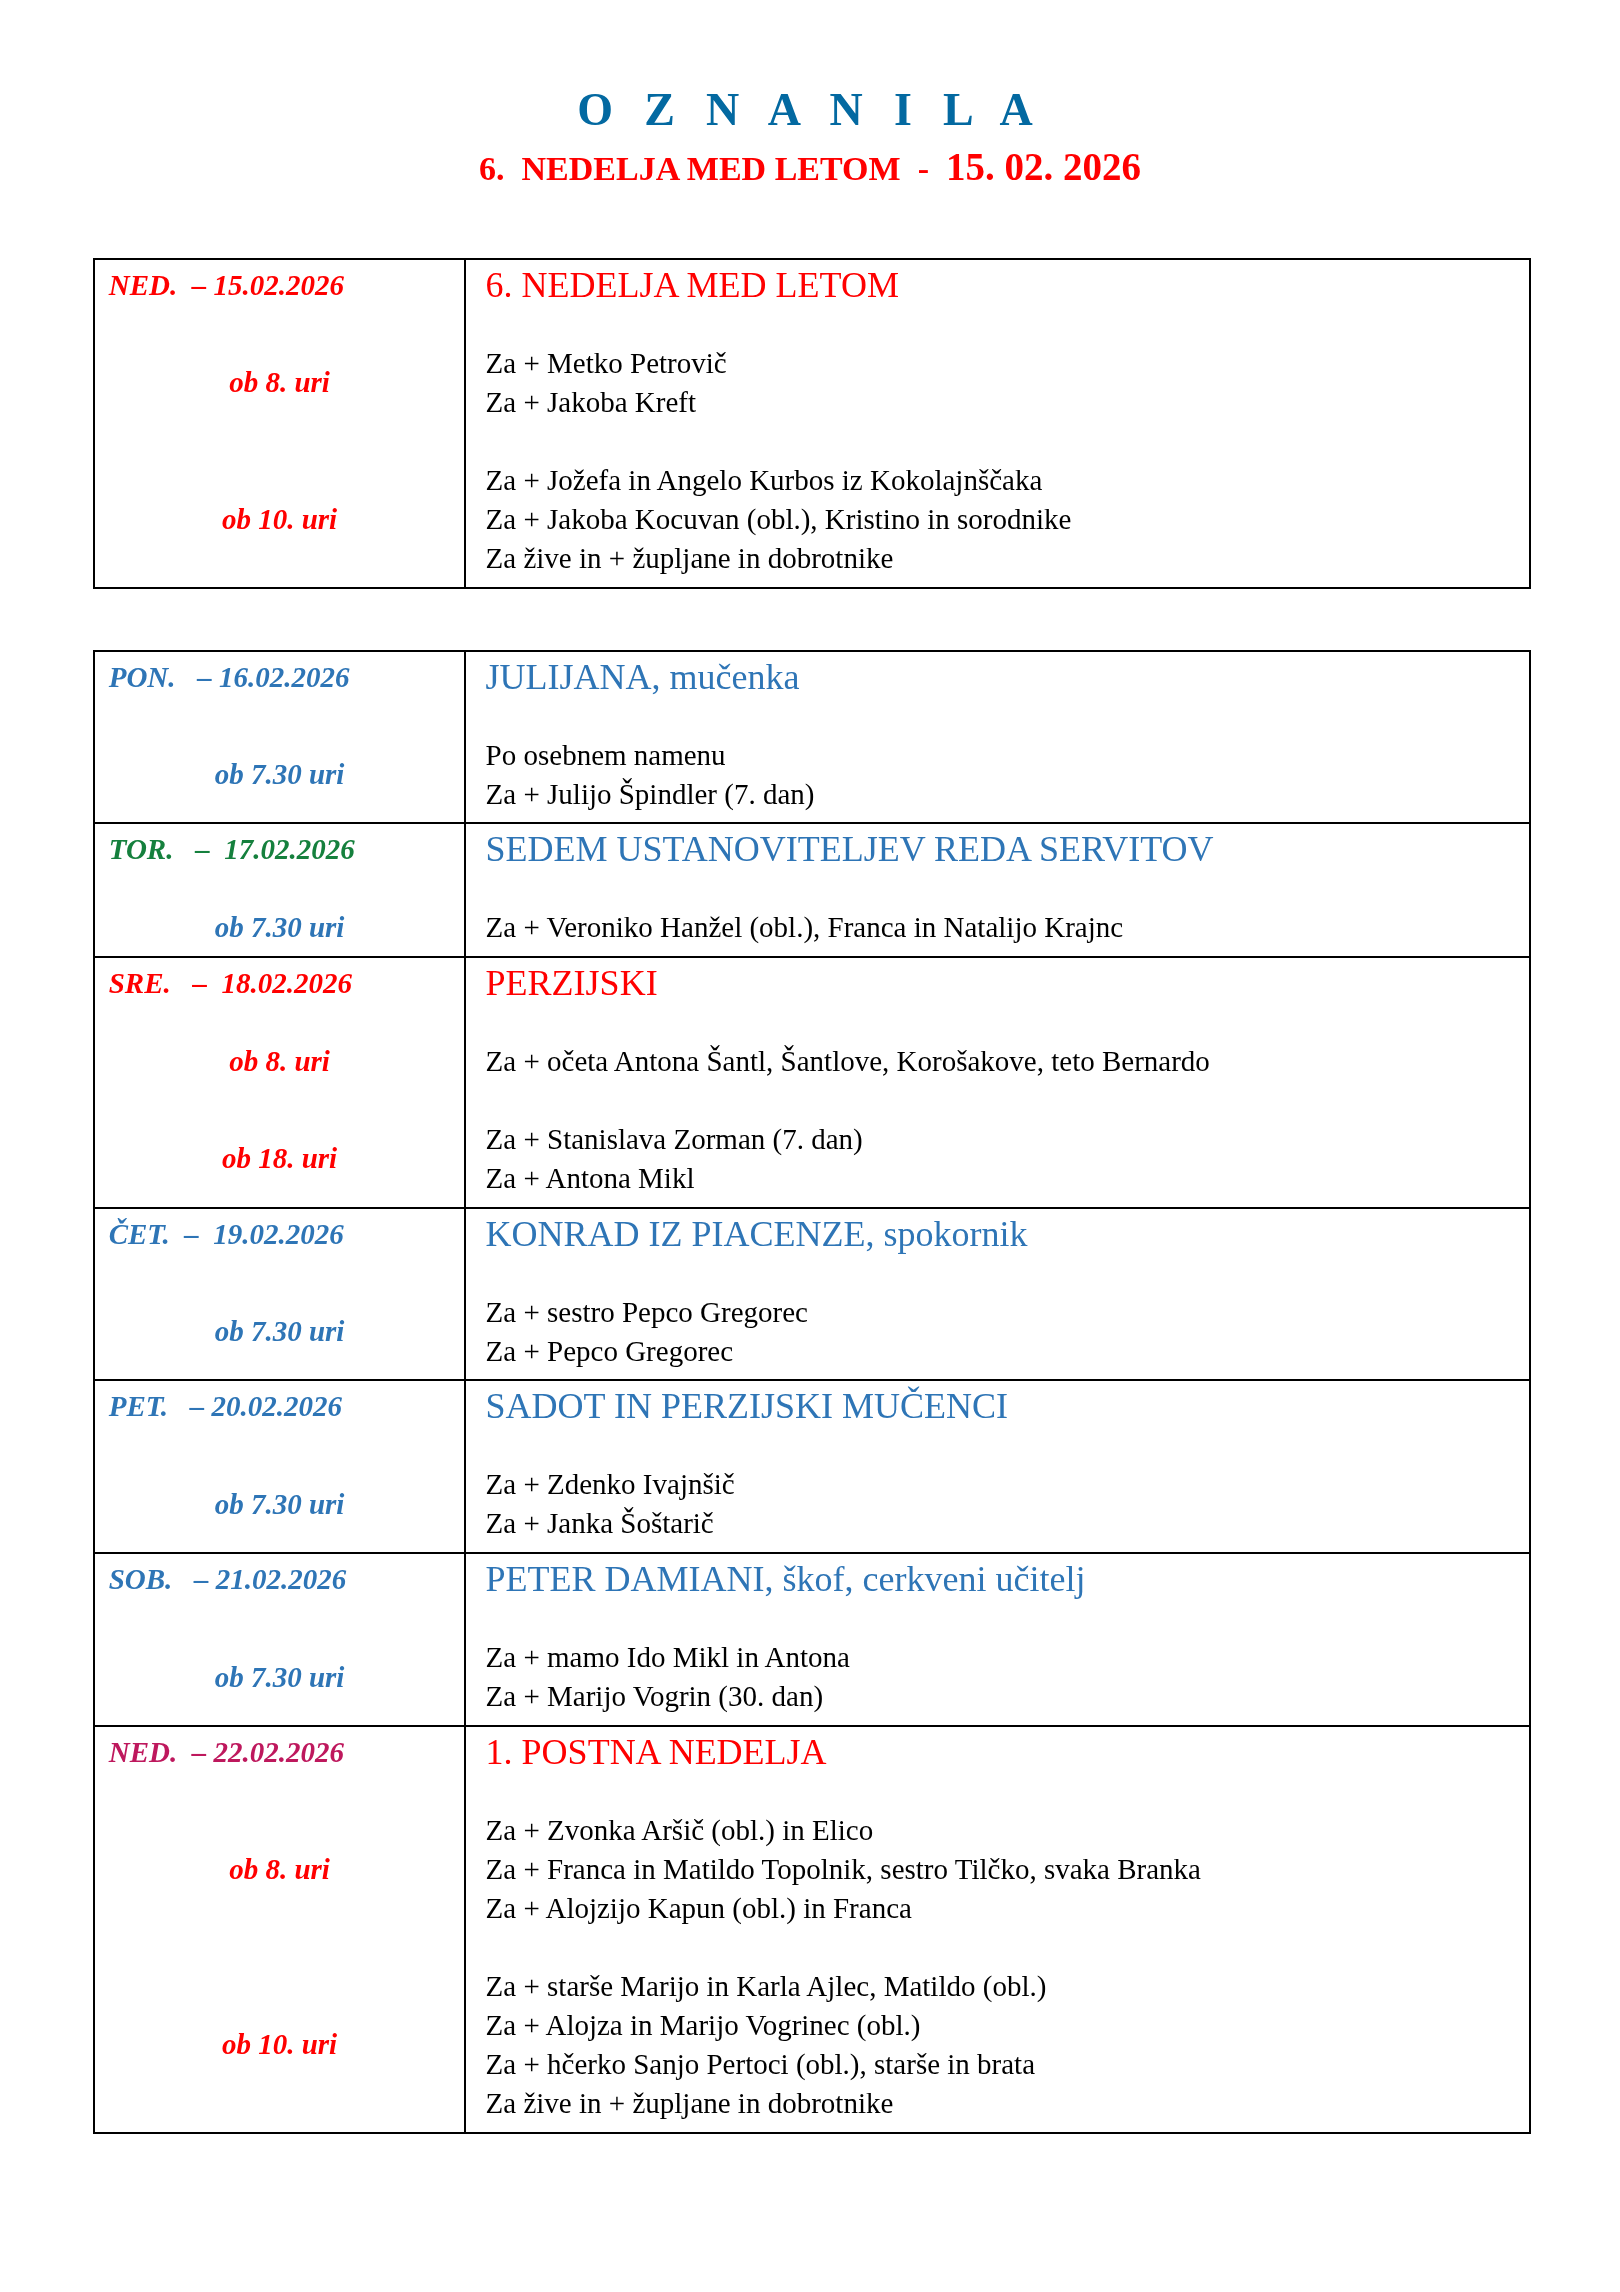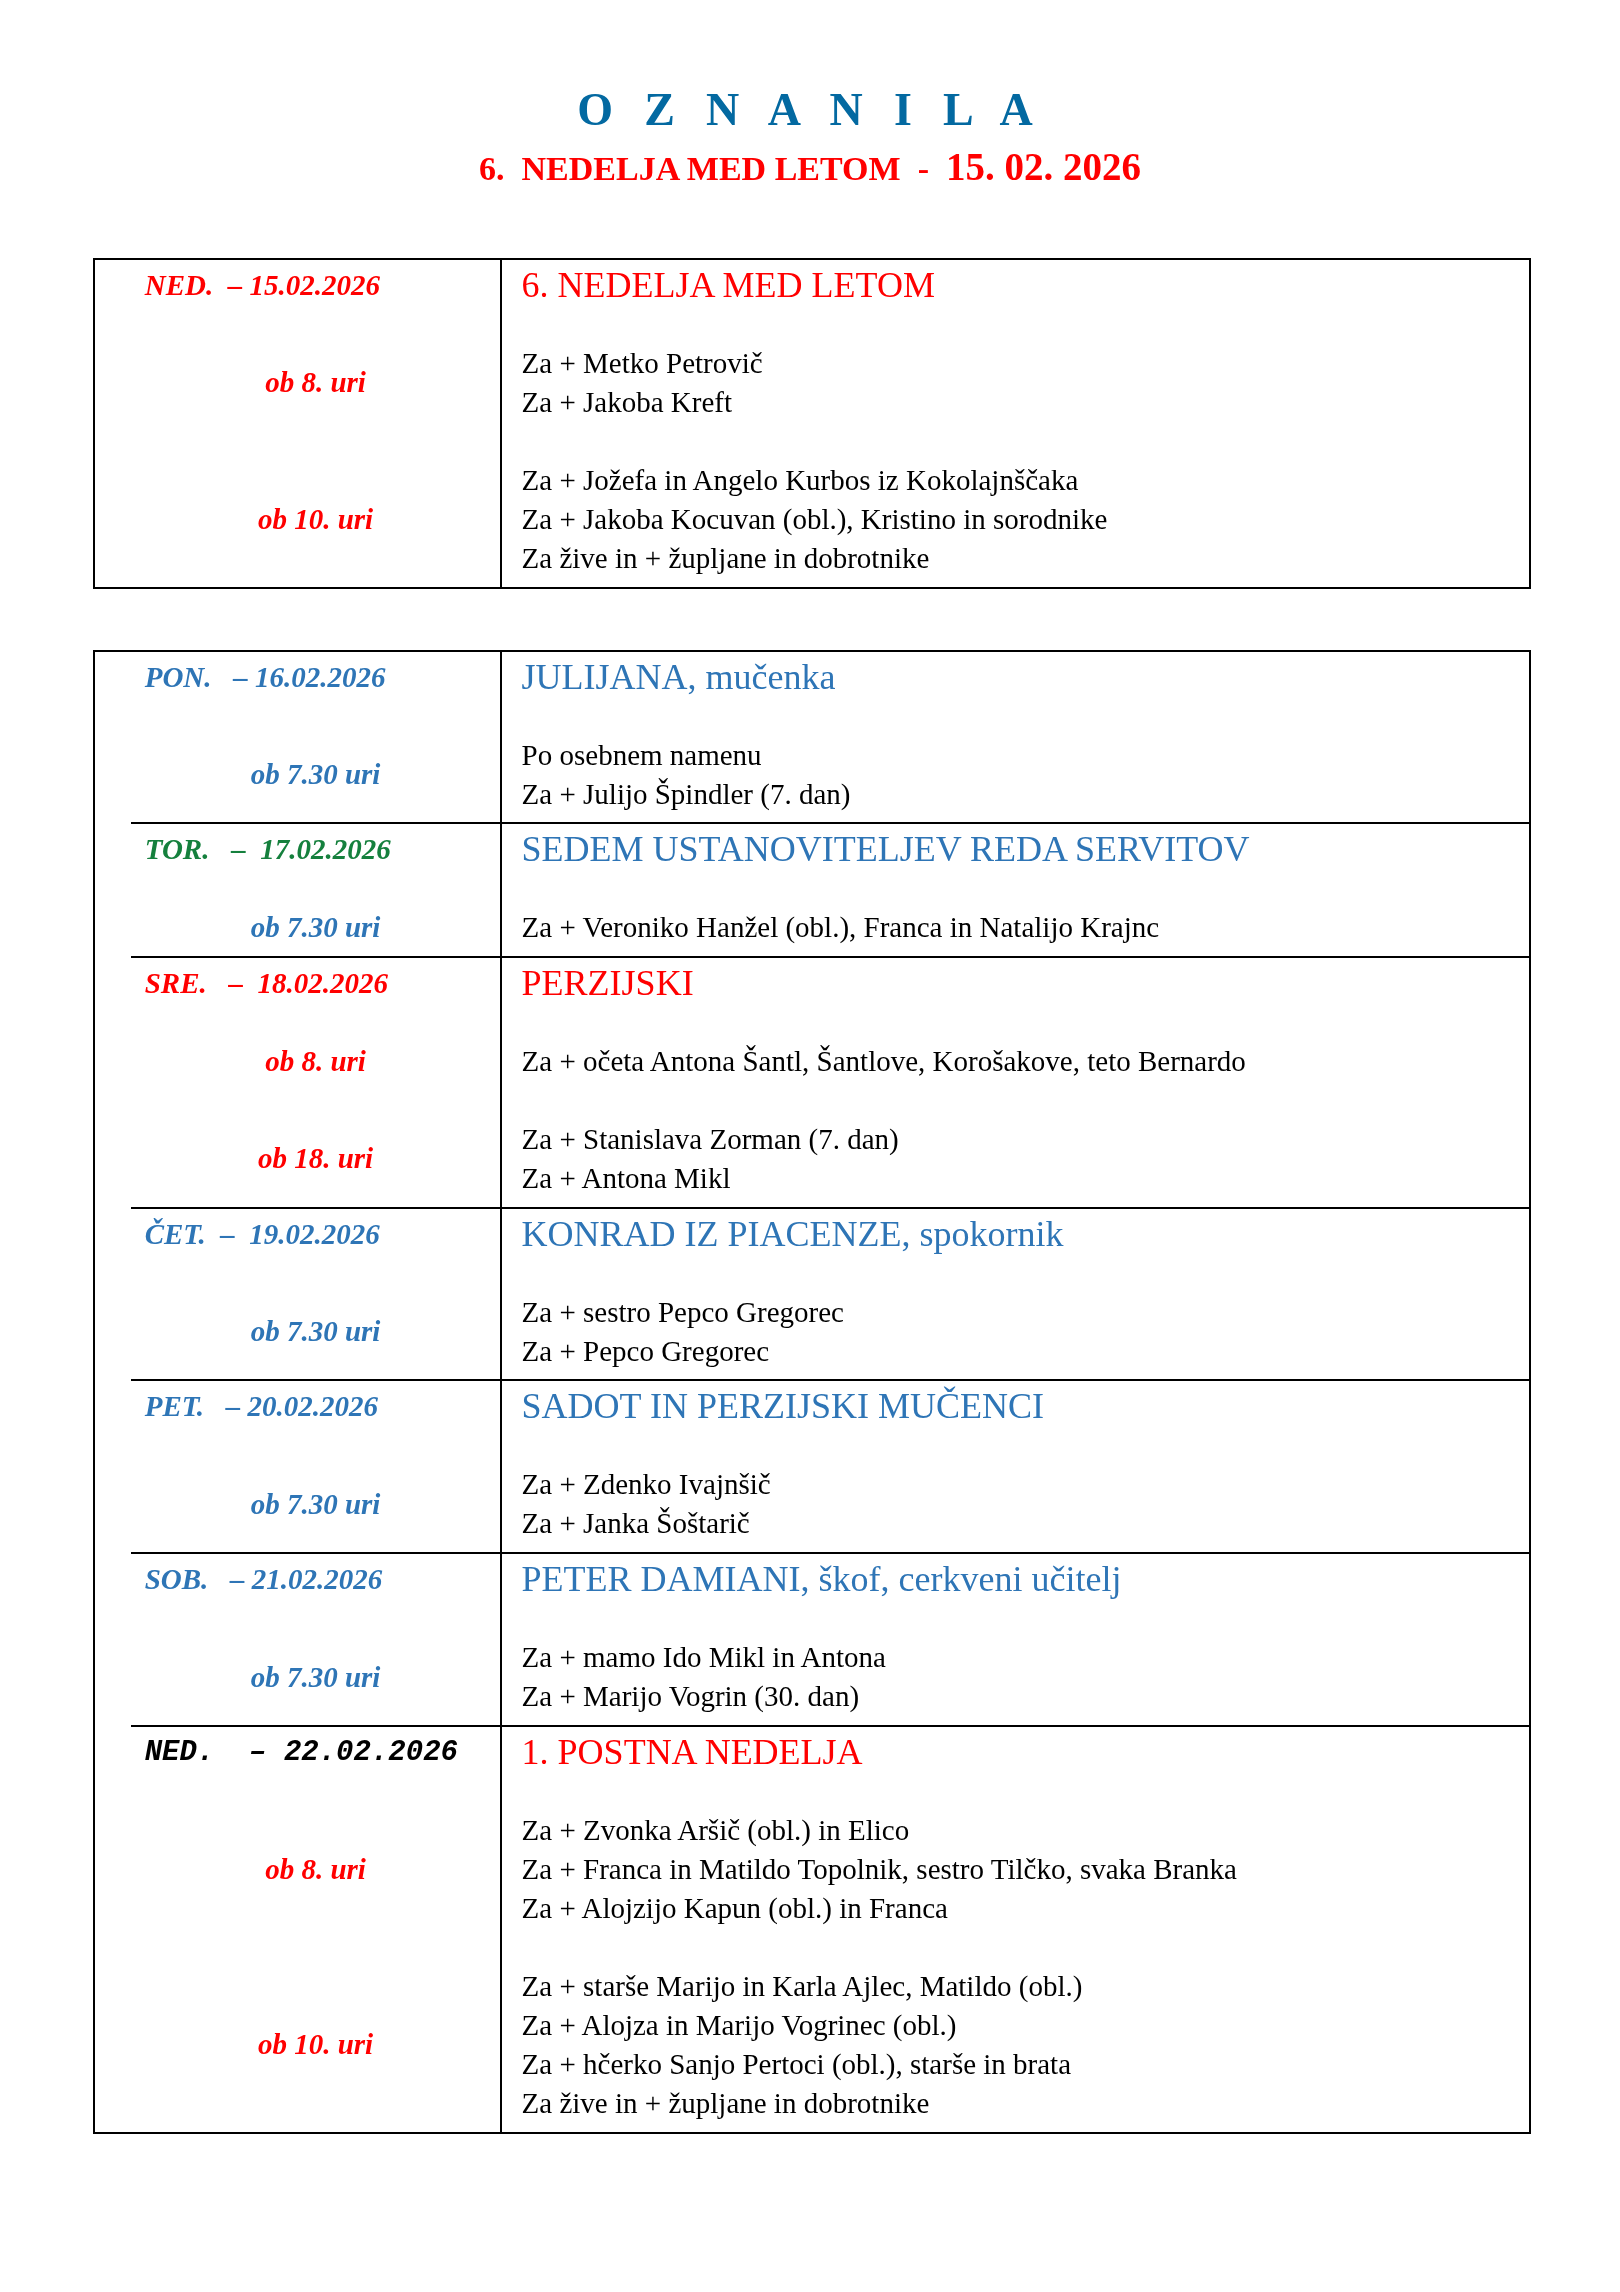--- a/index.html
+++ b/index.html
@@ -41,21 +41,20 @@
   }
   .tables-wrap {
     position: absolute;
     left: 93px;
     width: 1438px;
     top: 258px;
   }
   .day-table {
     border: 2.9px solid #000000;
     background: #ffffff;
-    padding-left: 36px;
   }
   .day-table + .day-table {
     margin-top: 61px;
   }
   .day-row {
     position: relative;
     display: grid;
     grid-template-columns: 369px 1fr;
     padding-top: 5.9px;
     padding-bottom: 8.8px;
@@ -219,21 +218,21 @@
         <div class="feast-cell"><span class="feast-title" style="color: rgb(46, 117, 182);">PETER DAMIANI, škof, cerkveni učitelj</span></div>
         <div class="time-cell" style="grid-row: 2;">
           <span class="time-label" style="color: rgb(46, 117, 182);">ob 7.30 uri</span>
         </div>
         <div class="lines-cell" style="grid-row: 2;">
           <div class="intention-line">Za + mamo Ido Mikl in Antona</div>
           <div class="intention-line">Za + Marijo Vogrin (30. dan)</div>
         </div>
       </div>
       <div class="day-row">
-        <div class="day-cell"><span class="day-label" style="color: #000000; font-family: Liberation Mono, monospace;">NED.  – 22.02.2026</span></div>
+        <div class="day-cell"><span class="day-label" style="color: #be185d;">NED.  – 22.02.2026</span></div>
         <div class="feast-cell"><span class="feast-title" style="color: rgb(255, 0, 0);">1. POSTNA NEDELJA</span></div>
         <div class="time-cell" style="grid-row: 2;">
           <span class="time-label" style="color: rgb(255, 0, 0);">ob 8. uri</span>
         </div>
         <div class="lines-cell" style="grid-row: 2;">
           <div class="intention-line">Za + Zvonka Aršič (obl.) in Elico</div>
           <div class="intention-line">Za + Franca in Matildo Topolnik, sestro Tilčko, svaka Branka</div>
           <div class="intention-line">Za + Alojzijo Kapun (obl.) in Franca</div>
         </div>
         <div class="time-cell" style="grid-row: 3;">

